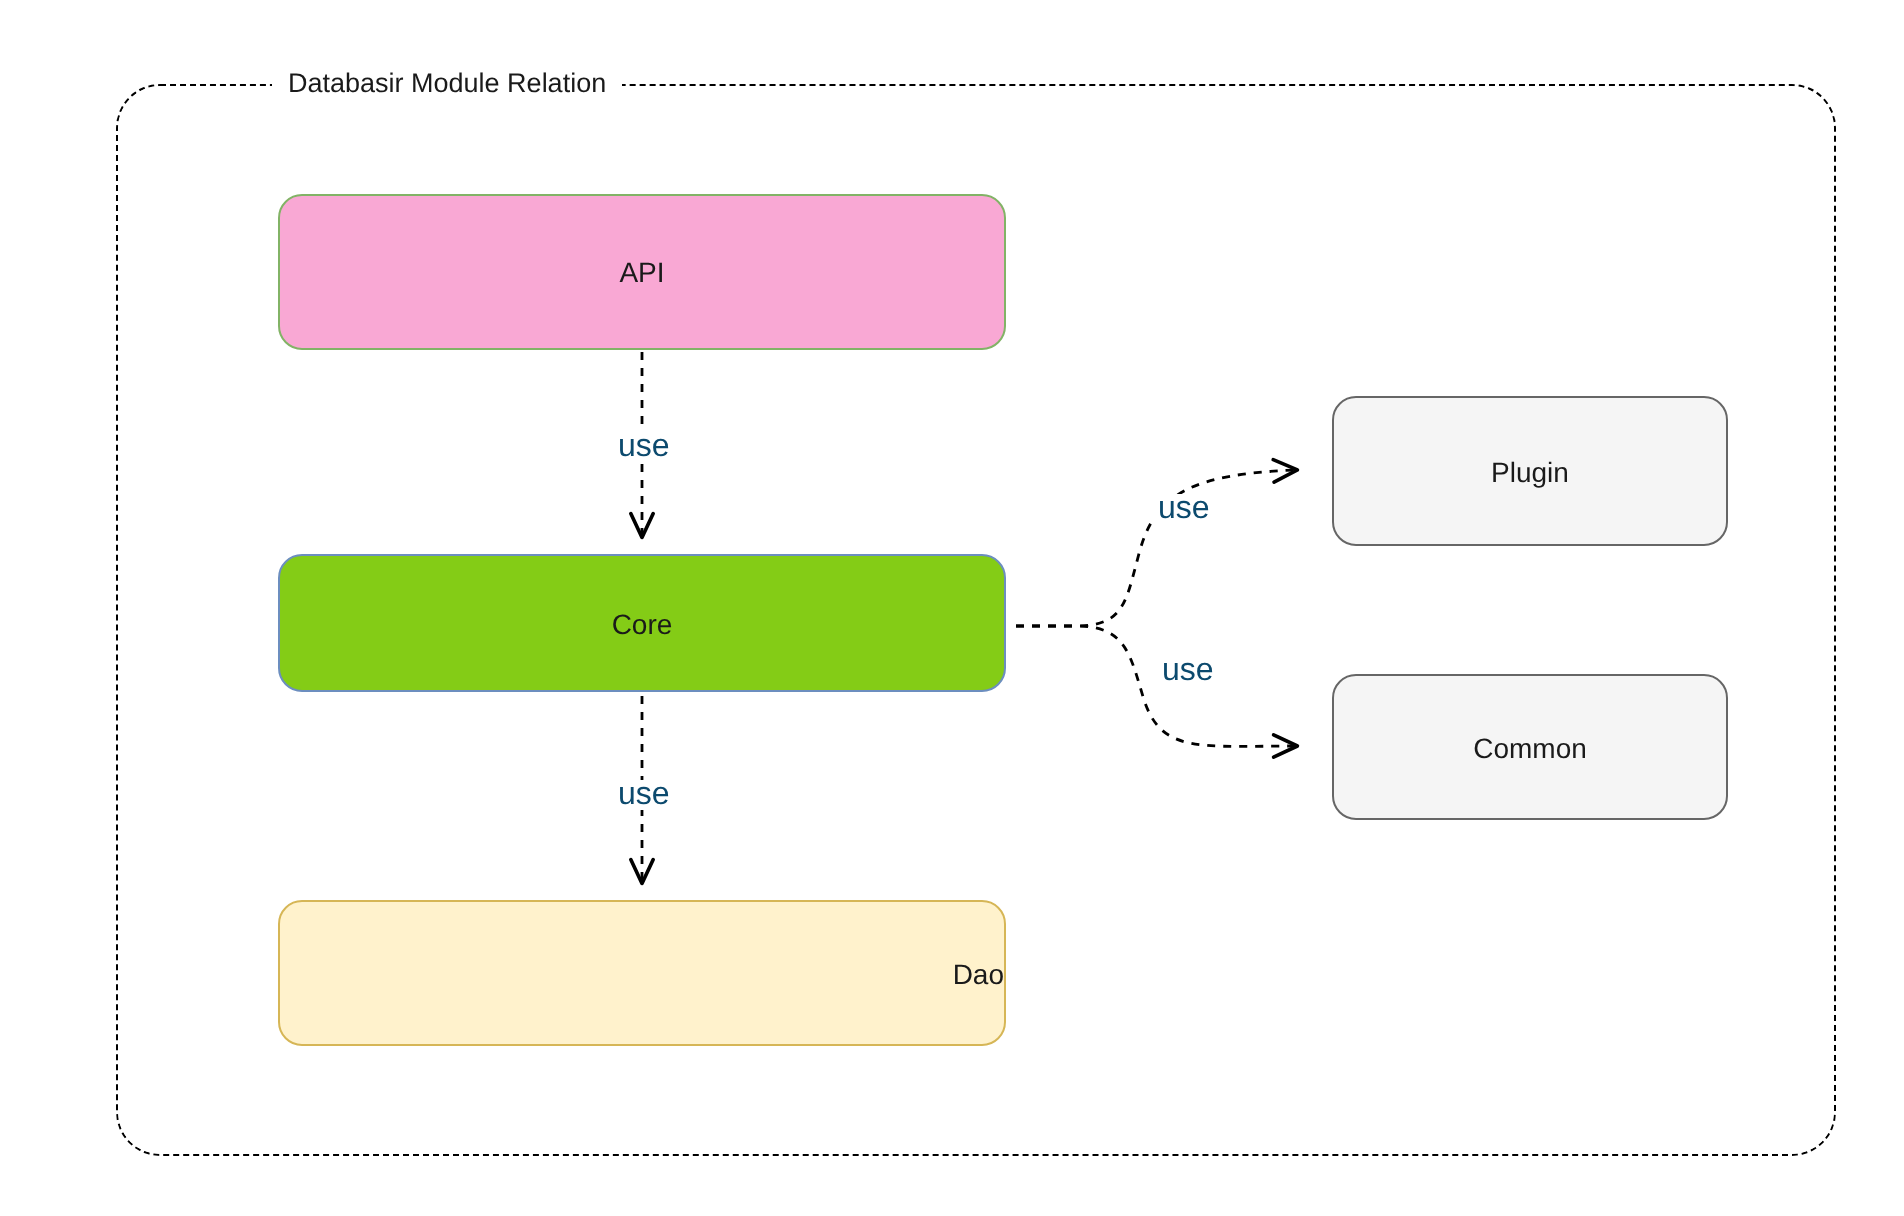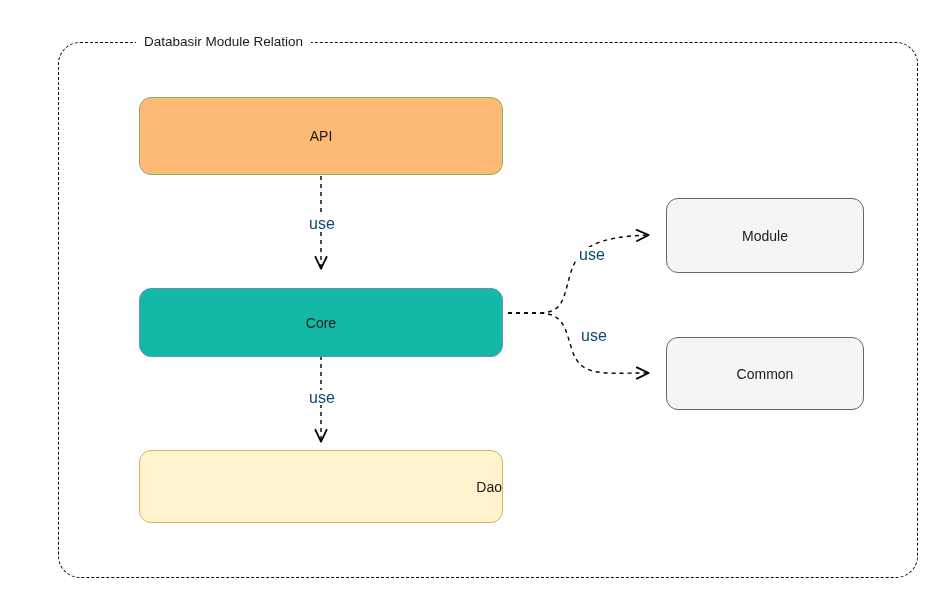--- a/index.html
+++ b/index.html
@@ -115,34 +115,34 @@
 
     <path d="M 321 348 L 321 441" fill="none" stroke="#000000" stroke-width="1.4" stroke-dasharray="4 4" marker-end="url(#openArrow)"></path>
 
     <path d="M 508 313 L 538 313 C 563 313 563 300 570 275
              C 578 247 596 237 648 235" fill="none" stroke="#000000" stroke-width="1.4" stroke-dasharray="4 4" marker-end="url(#openArrow)"></path>
 
     <path d="M 508 313 L 538 313 C 563 313 565 327 572 350
              C 581 377 600 373 648 373" fill="none" stroke="#000000" stroke-width="1.4" stroke-dasharray="4 4" marker-end="url(#openArrow)"></path>
   </svg>
 
-  <div class="node node-api" style="background: #fdba74; border-color: rgb(130, 179, 102);">
+  <div class="node node-api" style="background: #f9a8d4; border-color: rgb(130, 179, 102);">
     <span>API</span>
   </div>
 
-  <div class="node node-core" style="background: #14b8a6; border-color: rgb(108, 142, 191); margin-top: 11px;">
+  <div class="node node-core" style="background: #84cc16; border-color: rgb(108, 142, 191);">
     <span>Core</span>
   </div>
 
   <div class="node node-dao" style="background: rgb(255, 242, 204); border-color: rgb(214, 182, 86); justify-content: flex-end;">
     <span>Dao</span>
   </div>
 
   <div class="node node-common" style="background: rgb(245, 245, 245); border-color: rgb(102, 102, 102);">
-    <span>Module</span>
+    <span>Plugin</span>
   </div>
 
   <div class="node node-plugin" style="background: rgb(245, 245, 245); border-color: rgb(102, 102, 102);">
     <span>Common</span>
   </div>
 
   <div class="edge-label lbl-api-core">use</div>
   <div class="edge-label lbl-core-dao">use</div>
   <div class="edge-label lbl-core-common">use</div>
   <div class="edge-label lbl-core-plugin">use</div>

